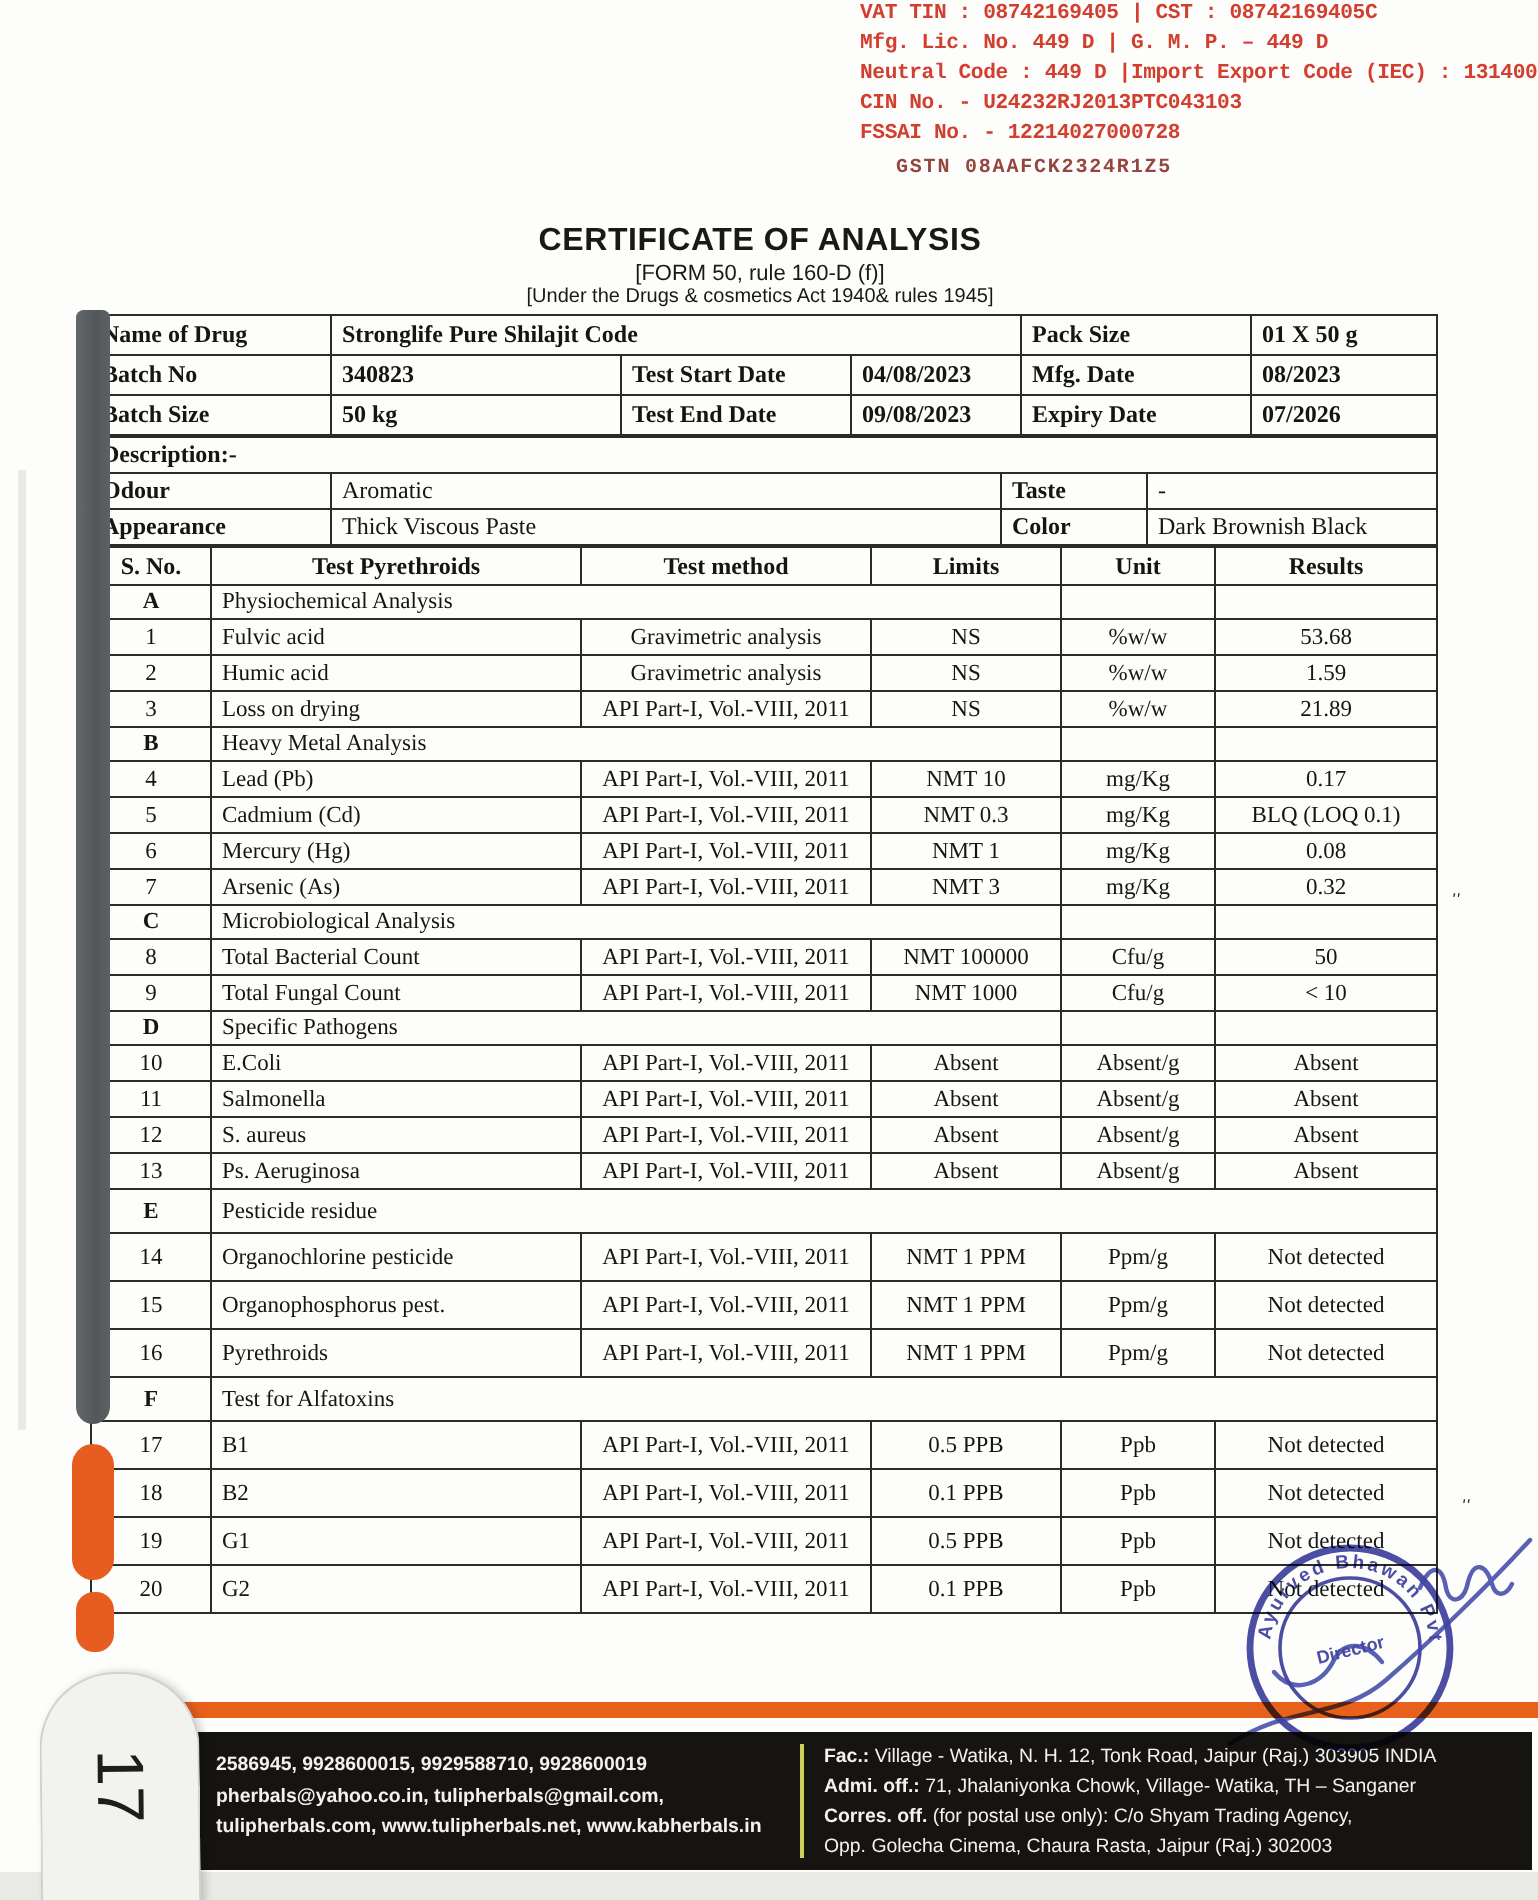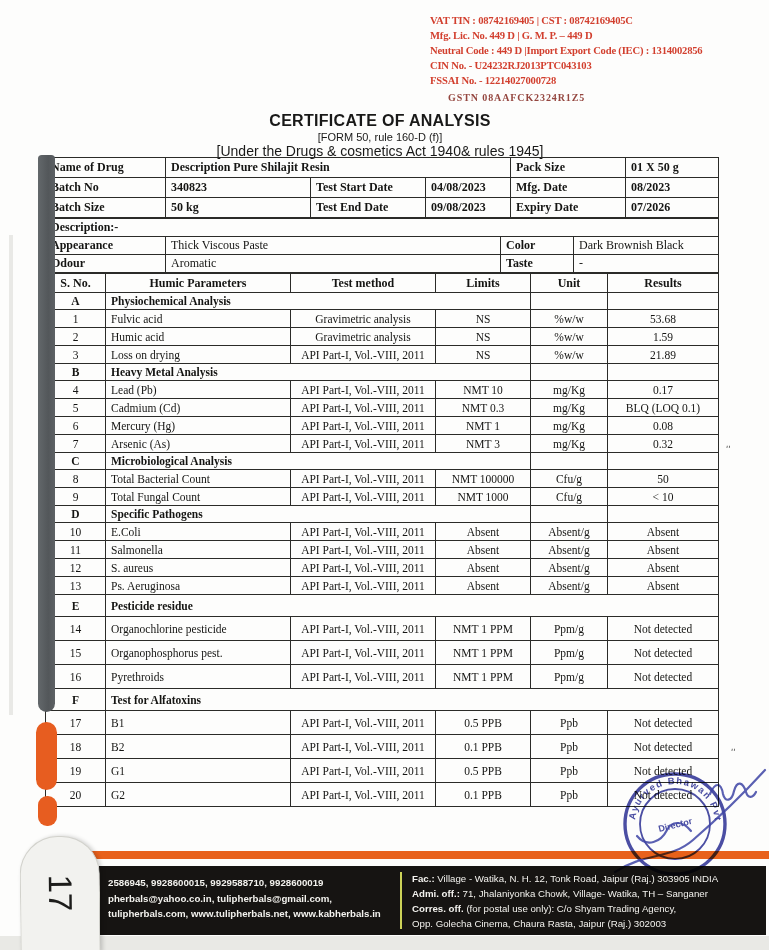--- a/index.html
+++ b/index.html
@@ -3,48 +3,48 @@
 <meta charset="utf-8">
 <style>
   html,body{margin:0;padding:0;background:#ffffff;}
   .page{position:relative;width:769px;height:950px;background:#fdfdfc;overflow:hidden;
         font-family:"Liberation Serif","DejaVu Serif",serif;}
   
   .scan-edge{position:absolute;left:9px;top:235px;width:4px;height:480px;background:#d9d9d4;opacity:.55;}
   .bottom-strip{position:absolute;left:0;top:936px;width:769px;height:14px;background:#e9e9e5;}
 
   
-  .red-header{position:absolute;left:430px;top:13px;width:335px;
-      font-family:Liberation Serif, serif;font-weight:bold;font-size:10.6px;
+  .red-header{position:absolute;left:430px;top:0;width:335px;
+      font-family:Liberation Mono, monospace;font-weight:bold;font-size:10.6px;
       line-height:15px;color:#d23f2e;letter-spacing:-0.2px;white-space:nowrap;}
   .gstn{margin-top:2px;margin-left:18px;font-size:10px;letter-spacing:.9px;color:#8f3d35;opacity:.95;}
 
   
   .title-block{position:absolute;left:200px;top:112px;width:360px;text-align:center;
       font-family:"Liberation Sans",sans-serif;color:#191918;}
   .title{font-size:16px;font-weight:bold;letter-spacing:.3px;}
   .sub1{font-size:11px;margin-top:1px;}
-  .sub2{font-size:14px;}
+  .sub2{font-size:10px;}
 
   
   .doc{position:absolute;left:45px;top:157px;width:673px;z-index:2;}
   table{border-collapse:collapse;table-layout:fixed;width:673px;}
   td,th{border:1px solid #2b2b28;padding:0 5px;color:#151513;overflow:hidden;
         white-space:nowrap;font-family:"Liberation Serif","DejaVu Serif",serif;}
   .info-table{border:1.5px solid #1c1c1a;}
   .info-table td{height:19px;font-size:12px;font-weight:bold;}
   .desc-table td{height:17px;font-size:12px;}
   .desc-table .lbl{font-weight:bold;}
   .desc-head{font-weight:bold;}
   .main-table th{height:18px;font-size:12px;font-weight:bold;}
   .main-table td{font-size:11.5px;}
   .main-table .num{text-align:center;}
   .main-table .c{text-align:center;}
   .sec-letter{text-align:center;font-weight:bold;font-size:12px;}
-  .sec-title{font-weight:bold;font-size:12px;}
+  .sec-title{font-weight:normal;font-size:12px;}
   .r-std td{height:17px;}
   .r-tall td{height:23px;}
   .sec-std td{height:16px;}
   .sec-tall td{height:21px;}
 
   
   .gray-bar{position:absolute;left:38px;top:155px;width:17px;height:557px;
       background:linear-gradient(90deg,#63686b,#53575a 60%,#5d6164);
       border-radius:4px 4px 9px 9px;z-index:4;}
   .orange-pill-1{position:absolute;left:36px;top:722px;width:21px;height:68px;
@@ -105,21 +105,21 @@
           <col style="width:120px">
           <col style="width:145px">
           <col style="width:115px">
           <col style="width:85px">
           <col style="width:115px">
           <col style="width:93px">
         </colgroup>
       <tbody>
           <tr>
         <td>Name of Drug</td>
-        <td colspan="3">Description Pure Shilajit Resin</td>
+        <td colspan="3">Stronglife Pure Shilajit Code</td>
         <td>Pack Size</td>
         <td>01 X 50 g</td>
       </tr>
       <tr>
         <td>Batch No</td>
         <td>340823</td>
         <td>Test Start Date</td>
         <td>04/08/2023</td>
         <td>Mfg. Date</td>
         <td>08/2023</td>
@@ -140,47 +140,47 @@
           <col style="width:120px">
           <col style="width:335px">
           <col style="width:73px">
           <col style="width:145px">
         </colgroup>
       <tbody>
           <tr>
         <td colspan="4" class="desc-head">Description:-</td>
       </tr>
       <tr>
+        <td class="lbl">Odour</td>
+        <td>Aromatic</td>
+        <td class="lbl">Taste</td>
+        <td>-</td>
+      </tr>
+      <tr>
         <td class="lbl">Appearance</td>
         <td>Thick Viscous Paste</td>
         <td class="lbl">Color</td>
         <td>Dark Brownish Black</td>
-      </tr>
-      <tr>
-        <td class="lbl">Odour</td>
-        <td>Aromatic</td>
-        <td class="lbl">Taste</td>
-        <td>-</td>
       </tr>
     </tbody>
       </table>
 
     <table class="main-table">
       <colgroup>
           <col style="width:60px">
           <col style="width:185px">
           <col style="width:145px">
           <col style="width:95px">
           <col style="width:77px">
           <col style="width:111px">
         </colgroup>
       <thead>
         <tr>
           <th>S. No.</th>
-          <th>Humic Parameters</th>
+          <th>Test Pyrethroids</th>
           <th>Test method</th>
           <th>Limits</th>
           <th>Unit</th>
           <th>Results</th>
         </tr>
       </thead>
       <tbody>
           <tr class="sec-std">
             <td class="sec-letter">A</td>
             <td class="sec-title" colspan="3">Physiochemical Analysis</td>

